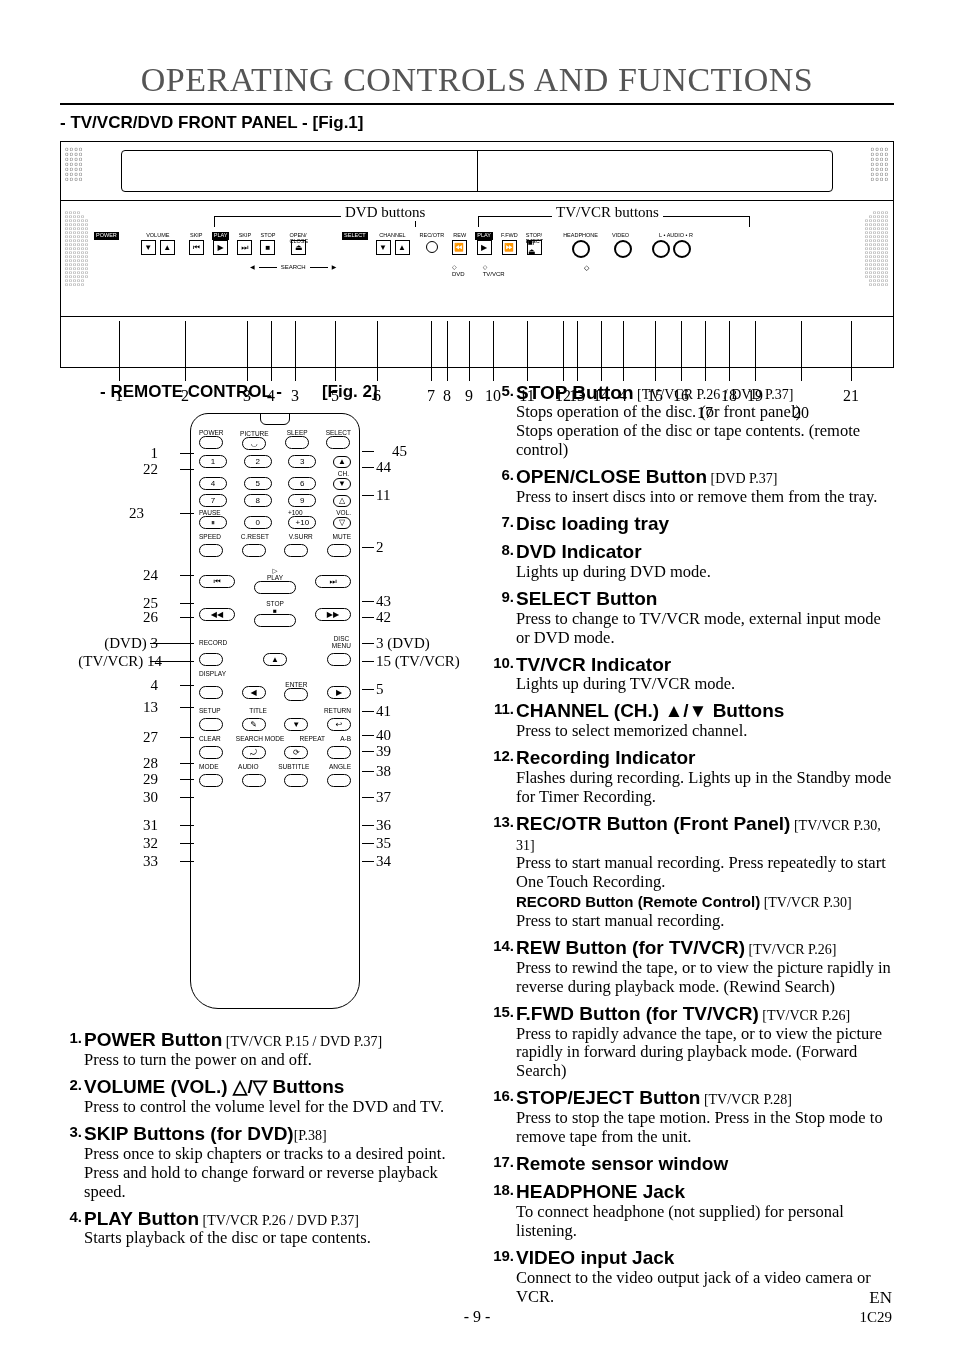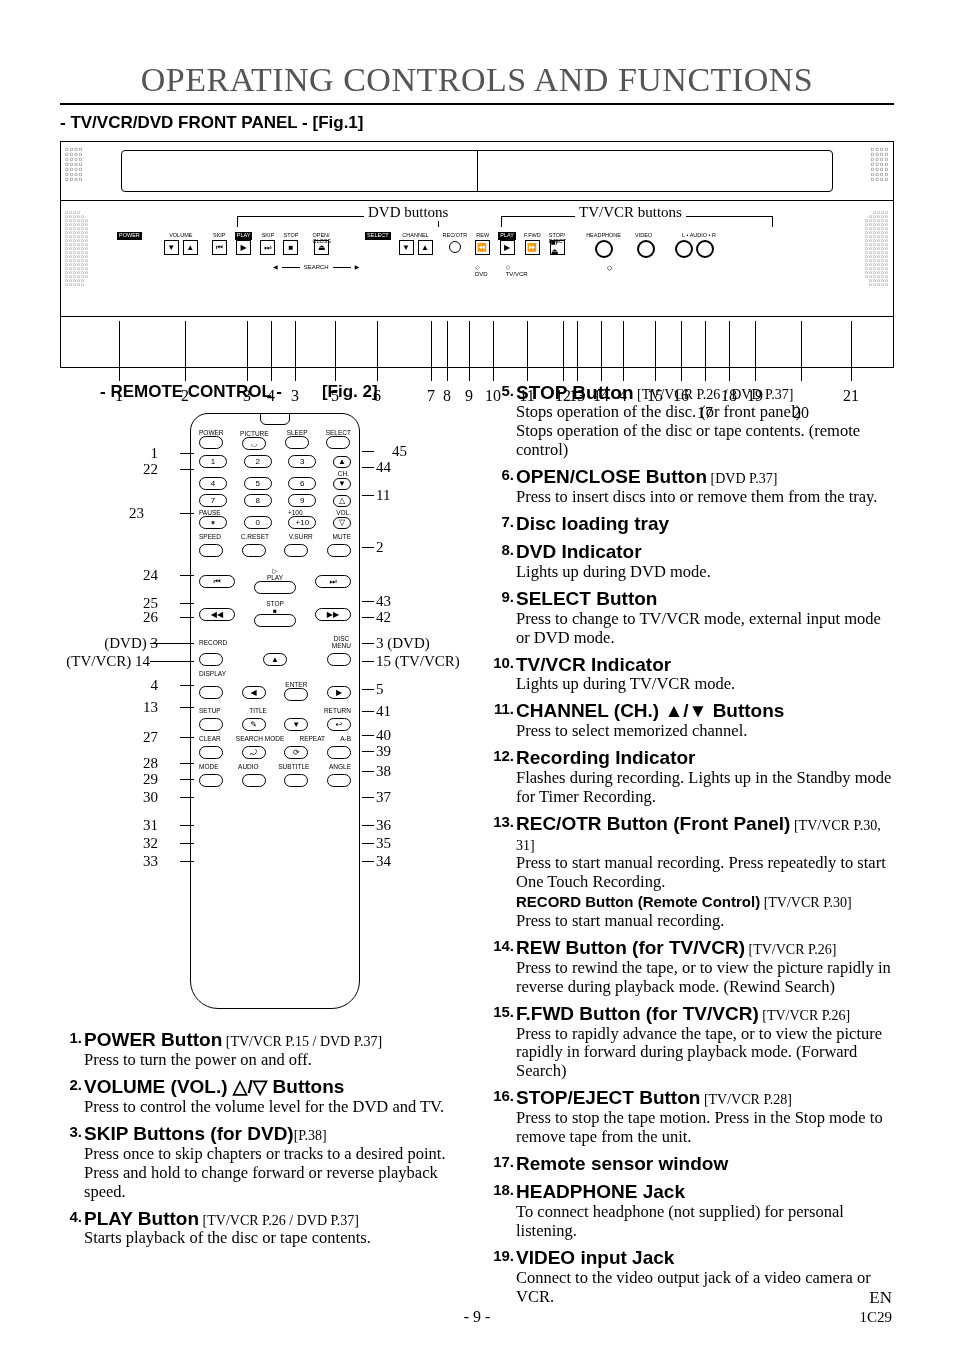--- a/index.html
+++ b/index.html
@@ -83,21 +83,21 @@
   .panel .thinline {
     position:absolute;
     left:0; right:0;
     border-top:1px solid #000;
   }
   .panel .sep1 { top: 58px; }
   .panel .sep2 { top: 174px; }
   .panel .controls {
     position:absolute;
     top: 66px;
-    left: 56px;
+    left: 33px;
     right: 48px;
     height: 100px;
   }
   .dvdlabel, .tvvcrlabel {
     position:absolute; top:0;
     font-family:"Times New Roman", serif;
     font-size:15px;
     background:#fff;
     padding:0 4px;
   }
@@ -403,21 +403,21 @@
           <div class="numLbl" style="right: 326px; top: 96px; text-align: right;">23</div>
           <div class="Llead" style="left: 100px; width: 14px; top: 104px;"></div>
           <div class="numLbl" style="right: 312px; top: 158px; text-align: right;">24</div>
           <div class="Llead" style="left: 100px; width: 14px; top: 166px;"></div>
           <div class="numLbl" style="right: 312px; top: 186px; text-align: right;">25</div>
           <div class="Llead" style="left: 100px; width: 14px; top: 194px;"></div>
           <div class="numLbl" style="right: 312px; top: 200px; text-align: right;">26</div>
           <div class="Llead" style="left: 100px; width: 14px; top: 208px;"></div>
           <div class="numLbl" style="right: 312px; top: 226px; text-align: right;">(DVD) 3</div>
           <div class="Llead" style="left: 70px; width: 44px; top: 234px;"></div>
-          <div class="numLbl" style="right: 320px; top: 244px; text-align: right;">(TV/VCR) 14</div>
+          <div class="numLbl" style="right: 308px; top: 244px; text-align: right;">(TV/VCR) 14</div>
           <div class="Llead" style="left: 70px; width: 44px; top: 252px;"></div>
           <div class="numLbl" style="right: 312px; top: 268px; text-align: right;">4</div>
           <div class="Llead" style="left: 100px; width: 14px; top: 276px;"></div>
           <div class="numLbl" style="right: 312px; top: 290px; text-align: right;">13</div>
           <div class="Llead" style="left: 100px; width: 14px; top: 298px;"></div>
           <div class="numLbl" style="right: 312px; top: 320px; text-align: right;">27</div>
           <div class="Llead" style="left: 100px; width: 14px; top: 328px;"></div>
           <div class="numLbl" style="right: 312px; top: 346px; text-align: right;">28</div>
           <div class="Llead" style="left: 100px; width: 14px; top: 354px;"></div>
           <div class="numLbl" style="right: 312px; top: 362px; text-align: right;">29</div>

